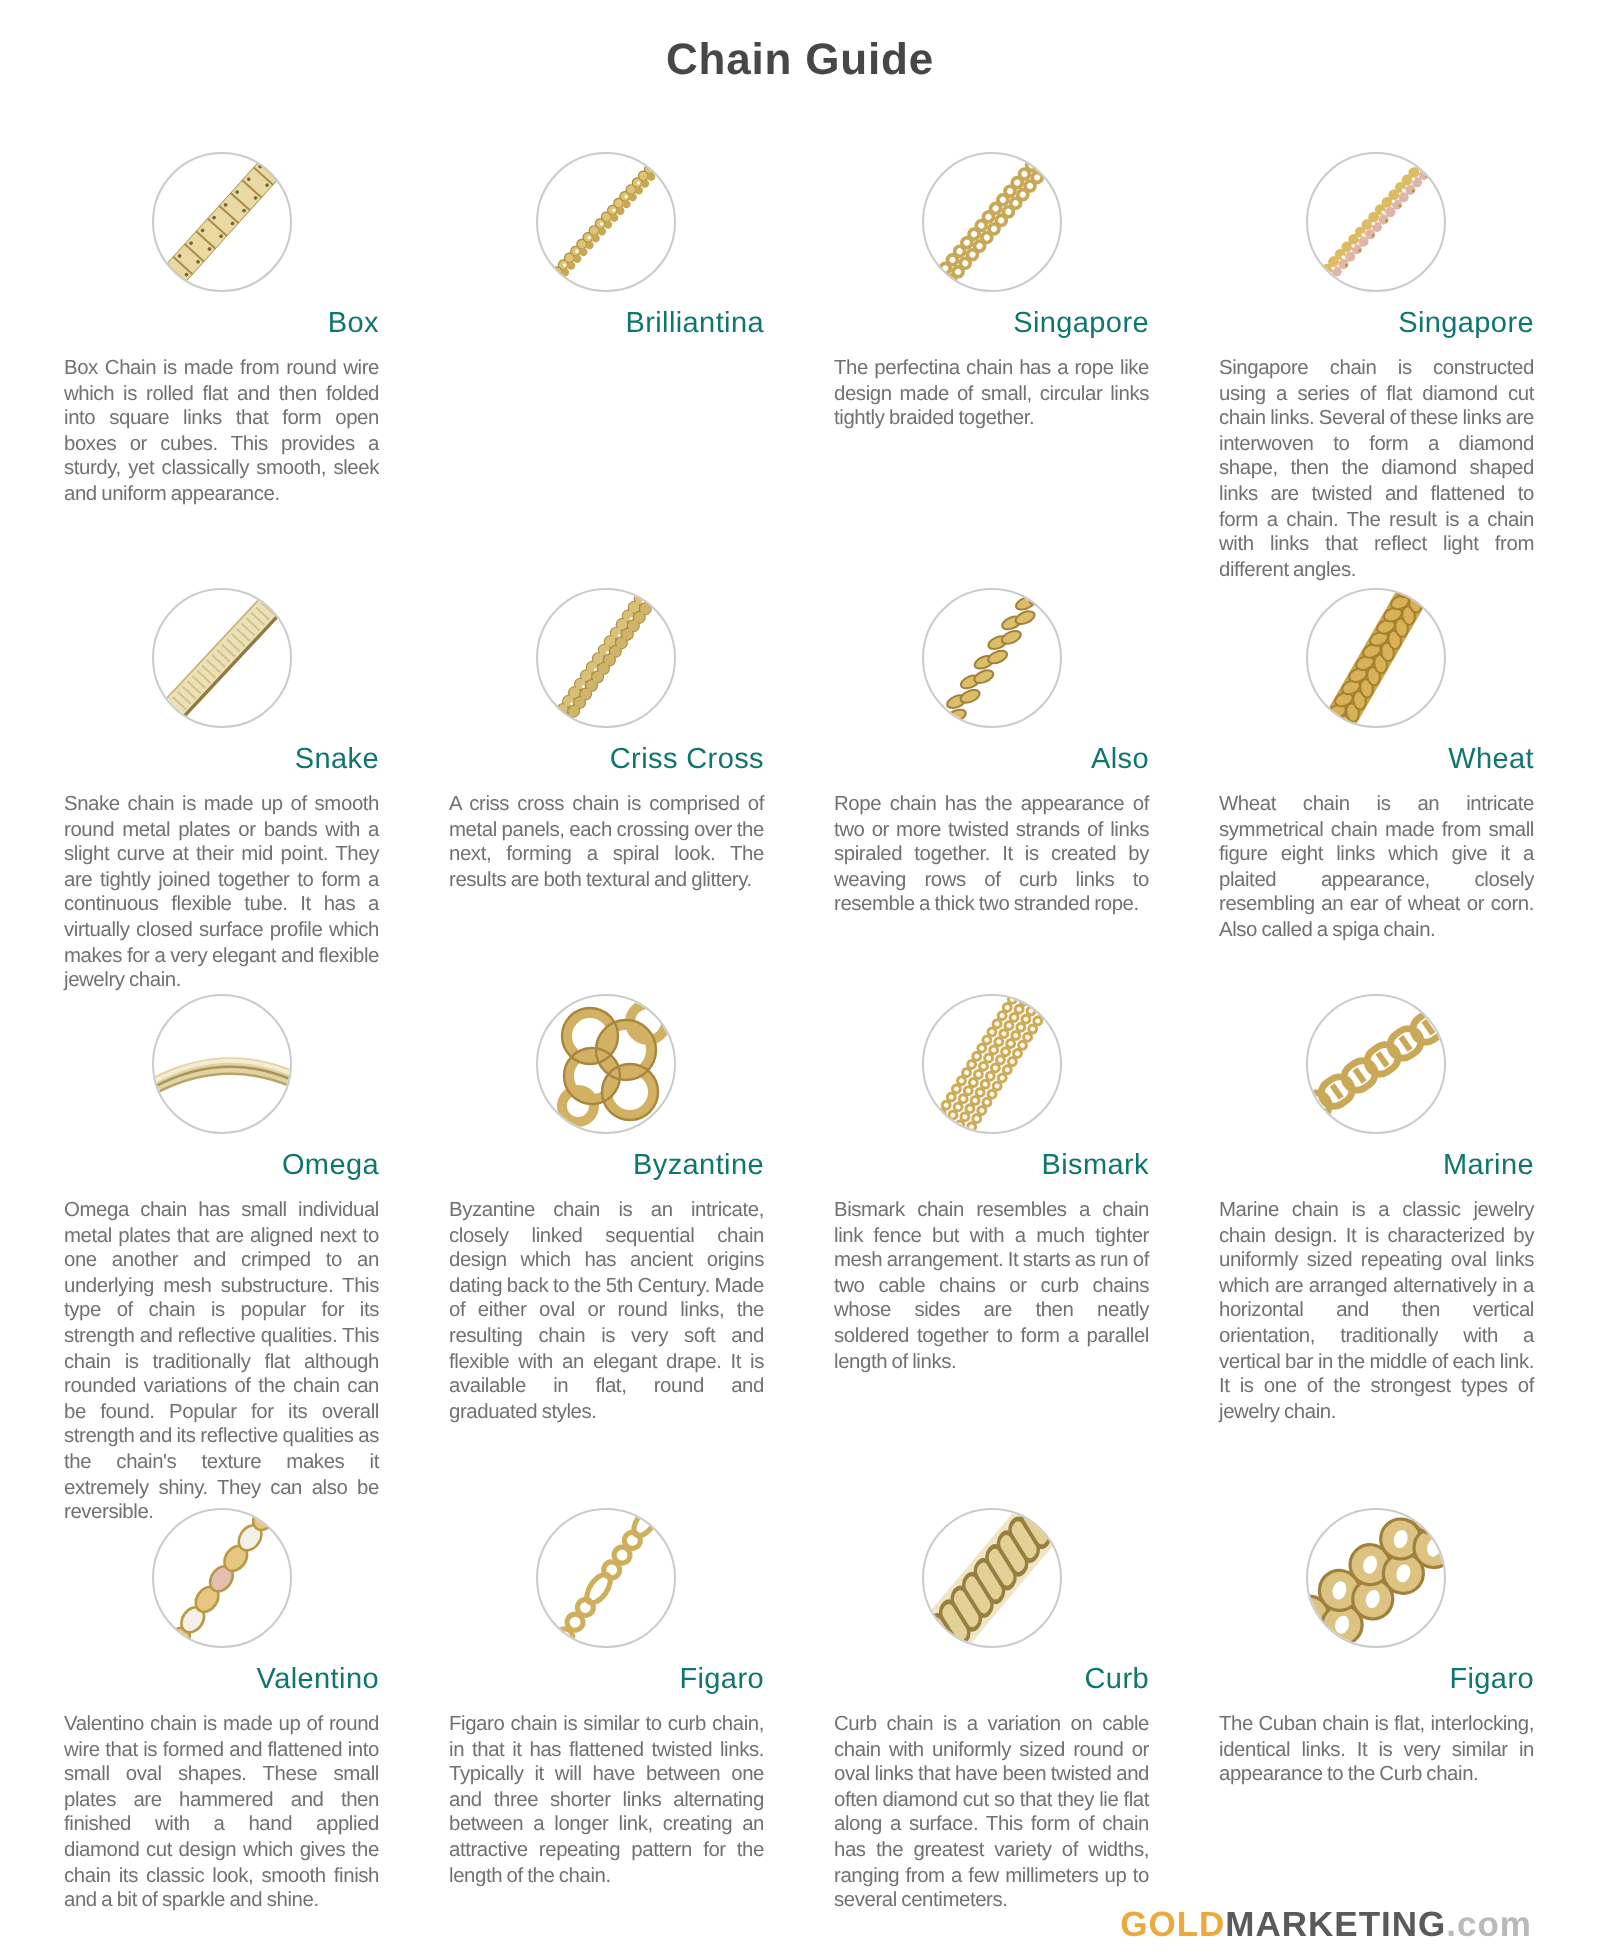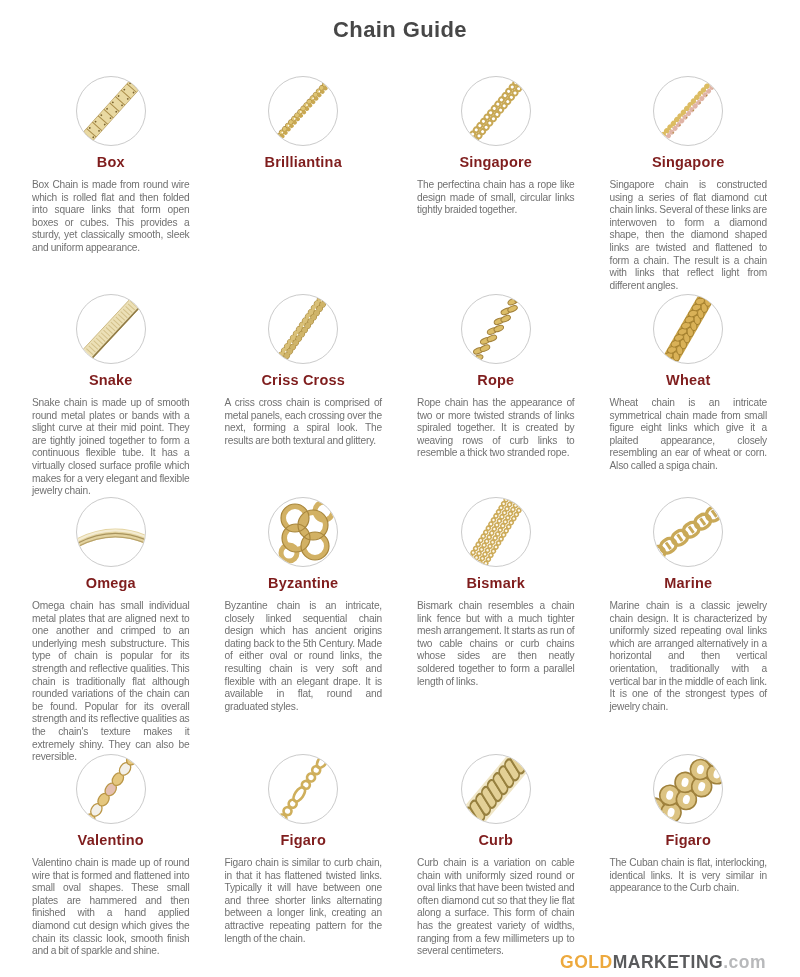--- a/index.html
+++ b/index.html
@@ -16,22 +16,22 @@
     grid-template-rows:218px 203px 257px auto;
     column-gap:35px; margin:33px 33px 0 32px;
   }
   .cell { overflow:visible; }
   .circle {
     width:68px; height:68px; margin:0 auto 8px; border:1px solid #cbcbcb;
     border-radius:50%; overflow:hidden; background:#fff; position:relative;
   }
   .circle svg { display:block; }
   .chain-name {
-    margin:0 0 9px; text-align:center;
-    font-size:14.5px; font-weight:bold; color:#7f1d1d; letter-spacing:0.2px;
+    margin:0 0 9px; text-align:right;
+    font-size:14.5px; font-weight:normal; color:#0f766e; letter-spacing:0.2px;
   }
   .chain-desc {
     margin:0; font-size:10.2px; line-height:12.6px; letter-spacing:-0.2px;
     word-spacing:-0.4px; color:#717171; text-align:justify;
   }
   .brand {
     position:absolute; right:34px; bottom:6px; font-size:17.5px;
     font-weight:bold; letter-spacing:0.5px; line-height:1;
   }
   .brand .gold  { color:#EDA93D;margin-top:28px; }
@@ -191,21 +191,21 @@
               <use href="#lk-rope" x="36" y="36"></use>
             <use href="#lk-rope" x="42" y="32"></use>
               <use href="#lk-rope" x="48" y="36"></use>
             <use href="#lk-rope" x="54" y="32"></use>
               <use href="#lk-rope" x="60" y="36"></use>
             <use href="#lk-rope" x="66" y="32"></use>
               <use href="#lk-rope" x="72" y="36"></use>
           </g>
         </svg>
       </div>
-      <h2 class="chain-name">Rope</h2>
+      <h2 class="chain-name">Also</h2>
       <p class="chain-desc">Rope chain has the appearance of two or more twisted strands of links spiraled together. It is created by weaving rows of curb links to resemble a thick two stranded rope.</p>
     </div>
 
     <div class="cell">
       <div class="circle">
         <svg width="68" height="68" viewBox="0 0 68 68">
           <g transform="rotate(-60 34 34)">
             <path d="M-12 34 H80" stroke="#caa44a" stroke-width="16"></path>
             <use href="#lk-wup" x="-6" y="30.5"></use>
               <use href="#lk-wup" x="1" y="30.5"></use>

